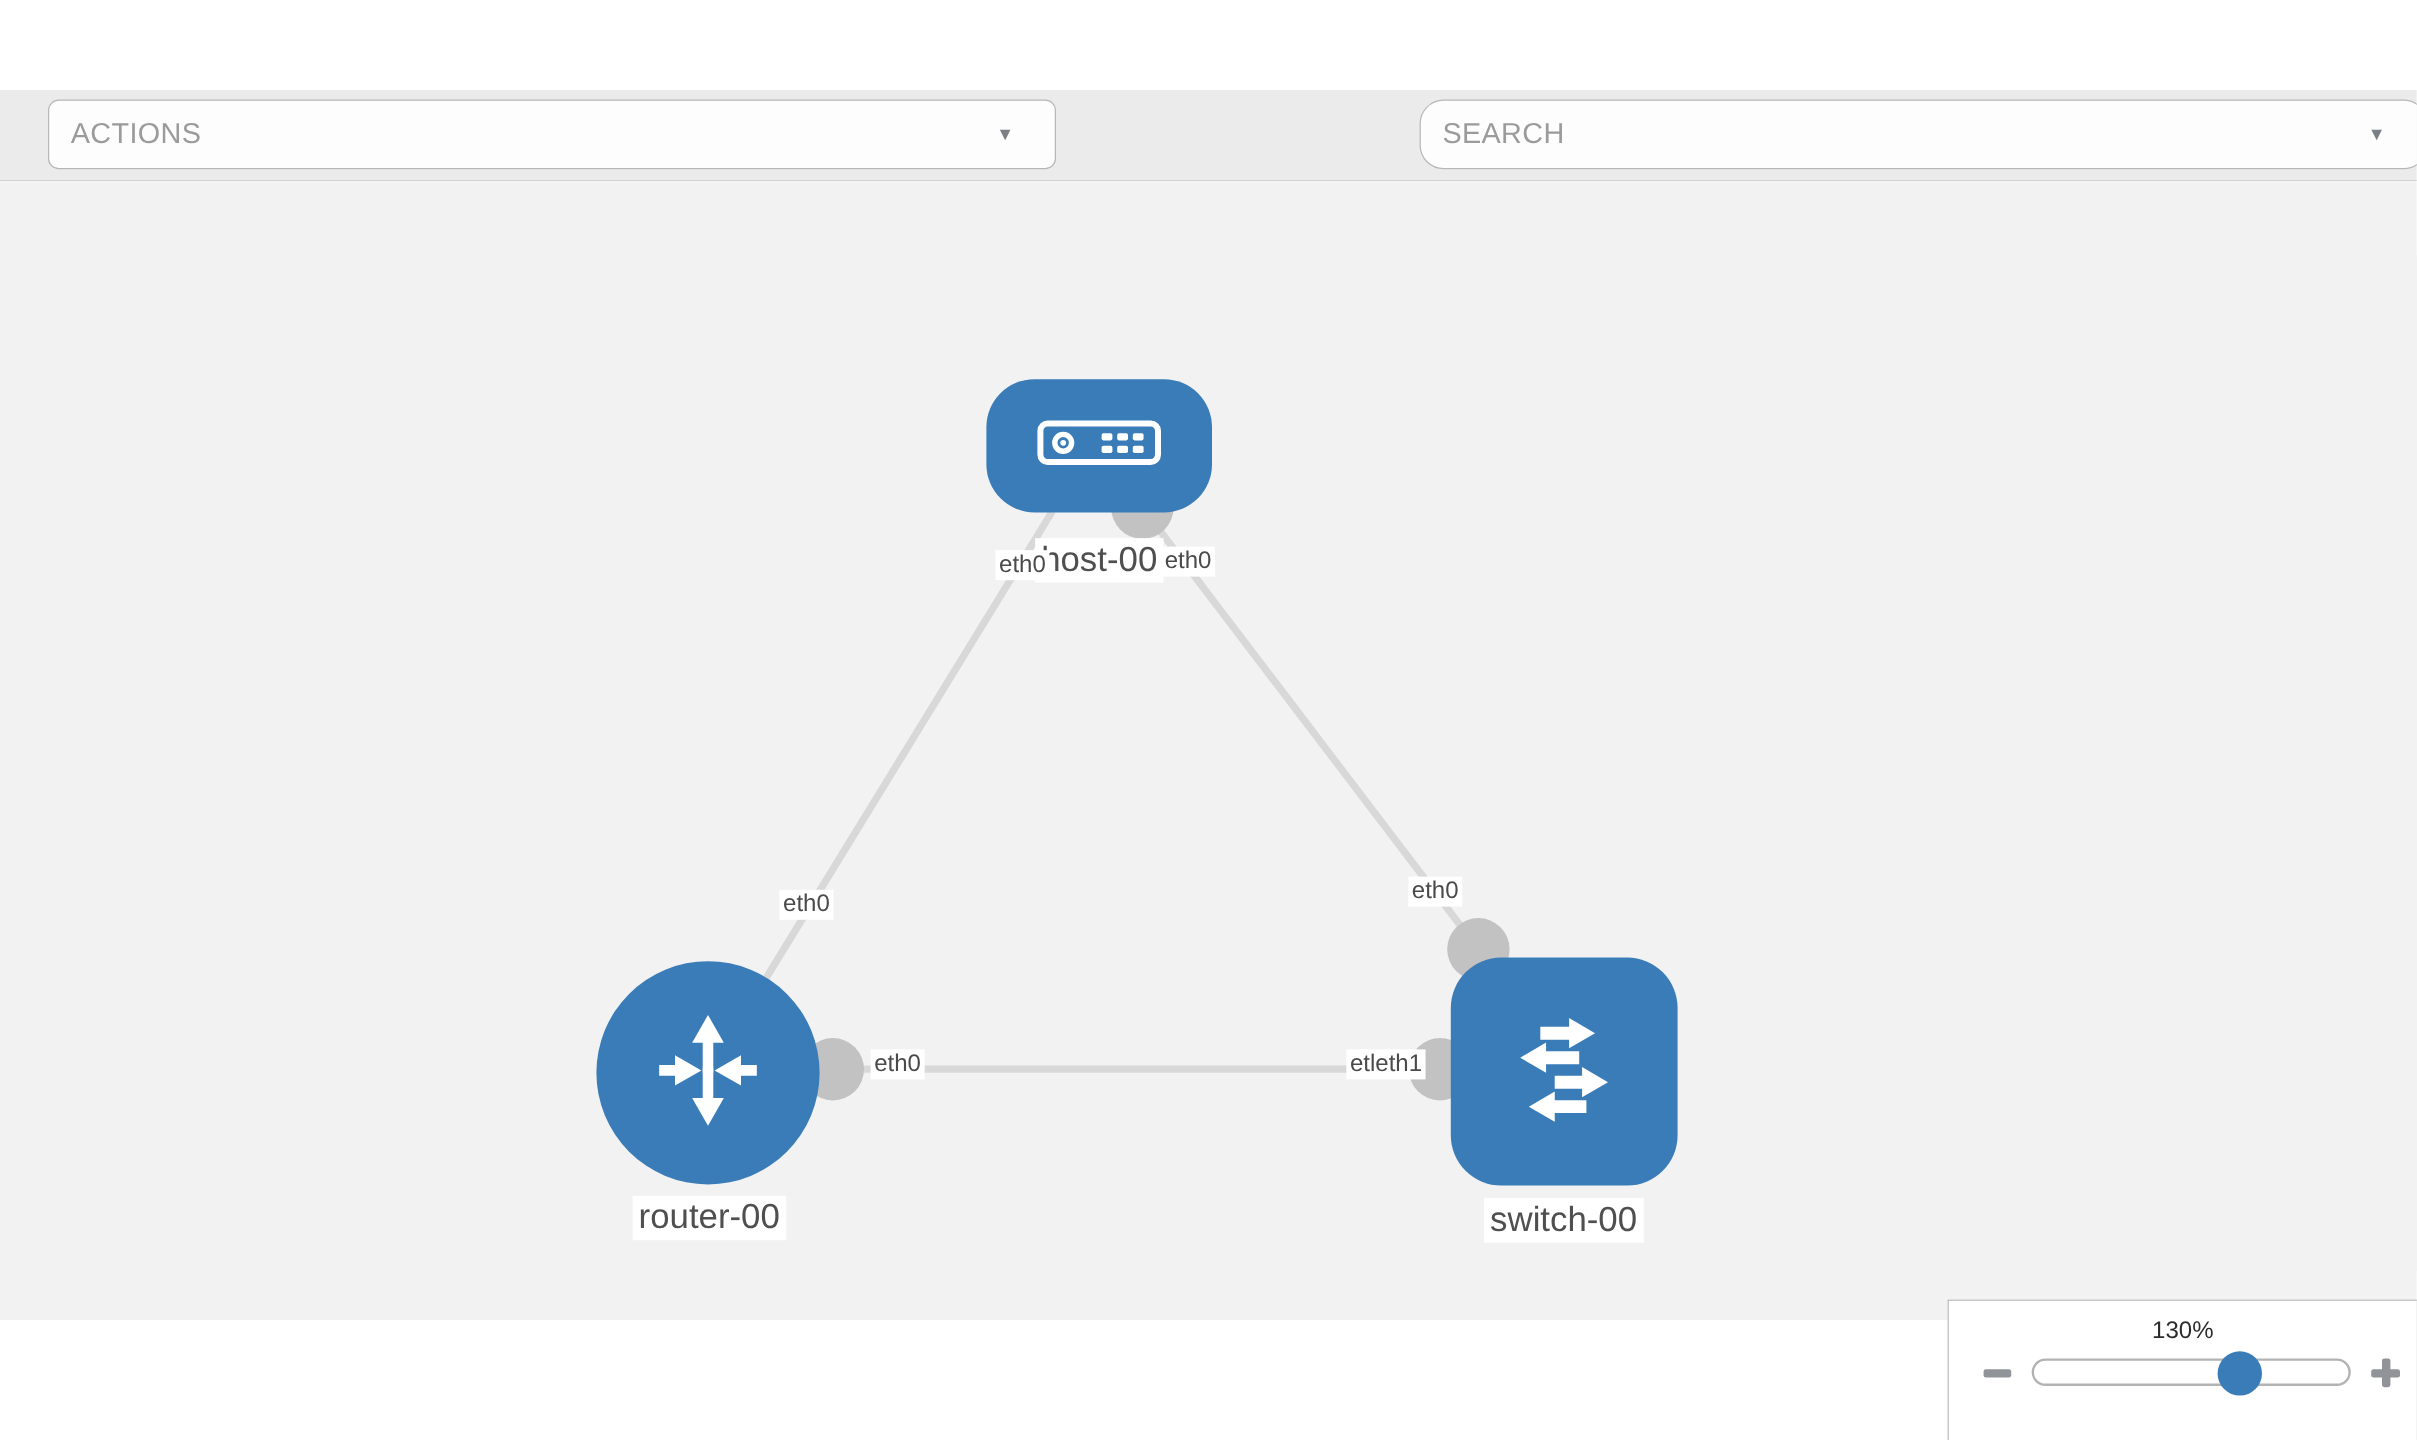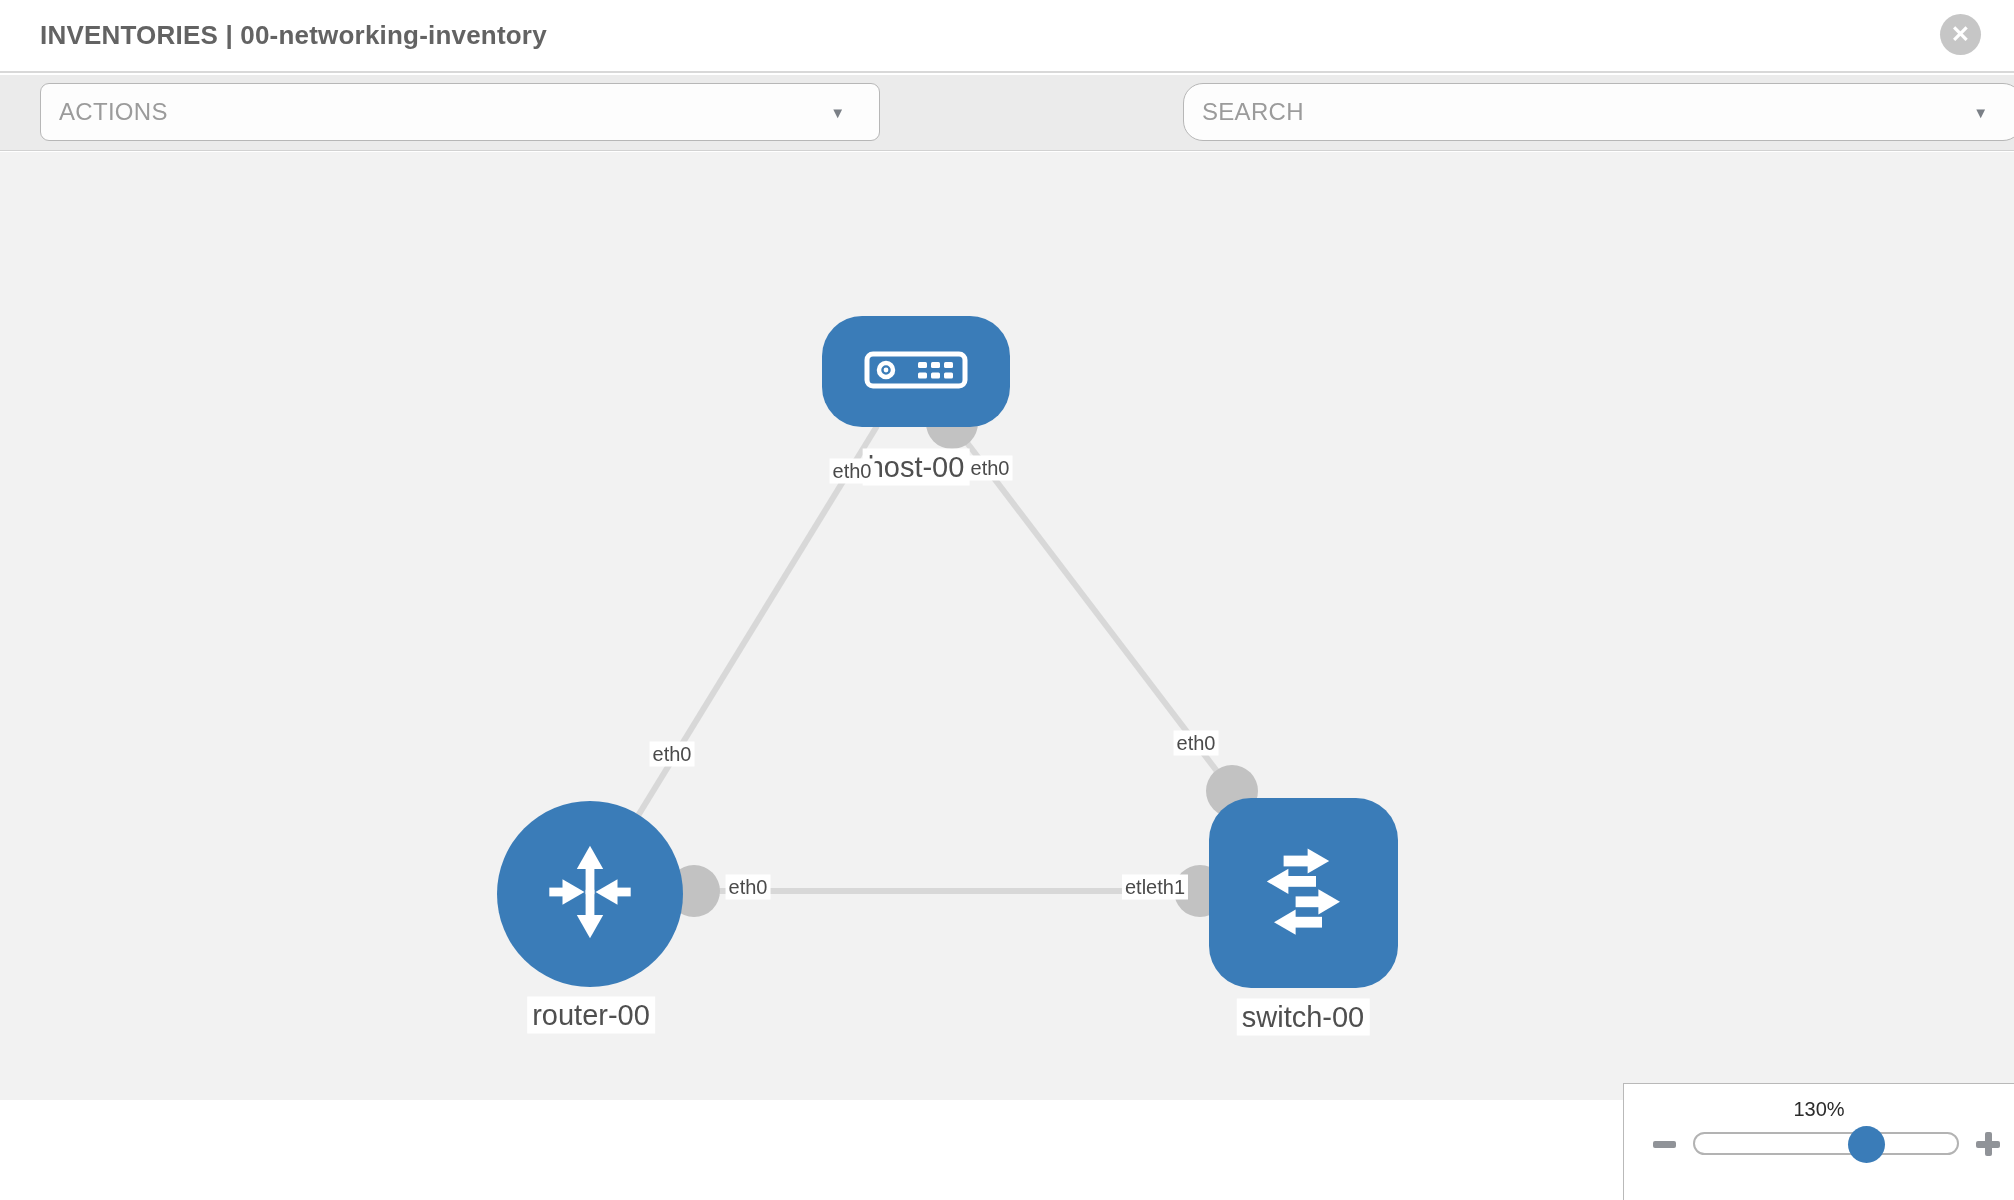--- a/index.html
+++ b/index.html
@@ -109,26 +109,20 @@
   .zoom-thumb {
     position: absolute; left: 153px; top: -8px; width: 37px; height: 37px;
     background: #3a7cb8; border-radius: 50%; cursor: grab;
   }
 </style>
 </head>
 <body>
 
 <div class="screen">
 
-  <div class="header">
-    <div class="header-title">INVENTORIES | 00-networking-inventory</div>
-    <div class="close-btn">
-      <span>✕</span>
-    </div>
-  </div>
 
   <div class="toolbar">
     <div class="select-box actions-box">
       <span class="select-label">ACTIONS</span>
       <span class="caret">▼</span>
     </div>
 
     <div class="tool-icon-btn wrench-btn">
       <span>
         <svg width="31" height="31" viewBox="0 0 512 512">

